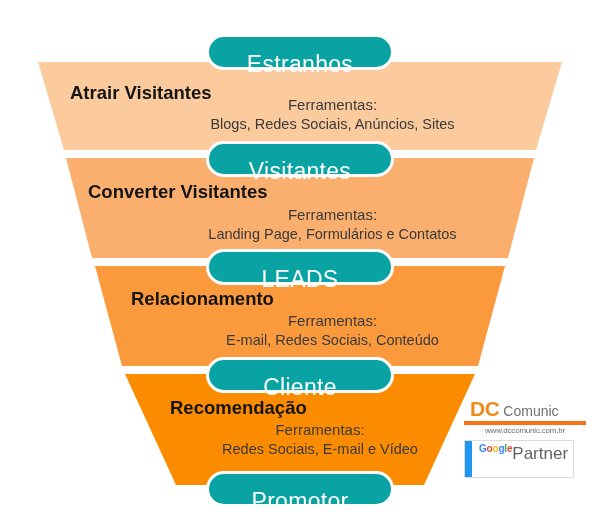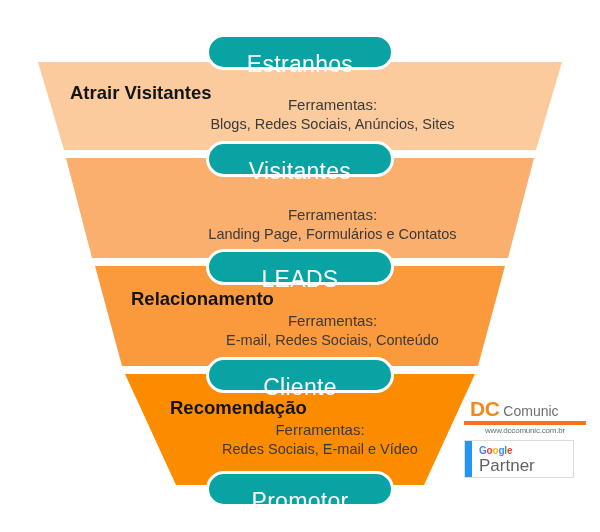--- a/index.html
+++ b/index.html
@@ -89,21 +89,21 @@
     background:#ffffff;
     border:1px solid #dcdcdc;
     display:flex;align-items:stretch;
     height:38px;
     width:110px;
     box-sizing:border-box;
   }
   #gp-bar{width:7px;background:#2196f3;flex:0 0 7px;}
   #gp-text{
     padding:3px 0 0 7px;
-    display:flex;flex-direction:column;justify-content:center;
+    display:flex;justify-content:center;
   }
   #gp-google{font-size:10px;font-weight:bold;line-height:1;letter-spacing:-.2px;}
   #gp-google i{font-style:normal;}
   #gp-partner{font-size:17px;color:#5f6368;line-height:1.05;margin-top:1px;}
 </style>
 </head>
 <body>
 
 <div id="stage">
 
@@ -131,20 +131,23 @@
   </div>
 
   <div class="stage-text" style="left:70px;top:83px;">
     <div class="stage-heading">Atrair Visitantes</div>
   </div>
   <div class="stage-text tools-block" style="left:170px;top:95px;width:325px;">
     <div class="tools-label">Ferramentas:</div>
     <div class="tools-list">Blogs, Redes Sociais, Anúncios, Sites</div>
   </div>
 
+  <div class="stage-text" style="left:88px;top:182px;">
+    <div class="stage-heading">Converter Visitantes</div>
+  </div>
   <div class="stage-text tools-block" style="left:170px;top:205px;width:325px;">
     <div class="tools-label">Ferramentas:</div>
     <div class="tools-list">Landing Page, Formulários e Contatos</div>
   </div>
 
   <div class="stage-text" style="left:131px;top:289px;">
     <div class="stage-heading">Relacionamento</div>
   </div>
   <div class="stage-text tools-block" style="left:170px;top:311px;width:325px;">
     <div class="tools-label">Ferramentas:</div>

